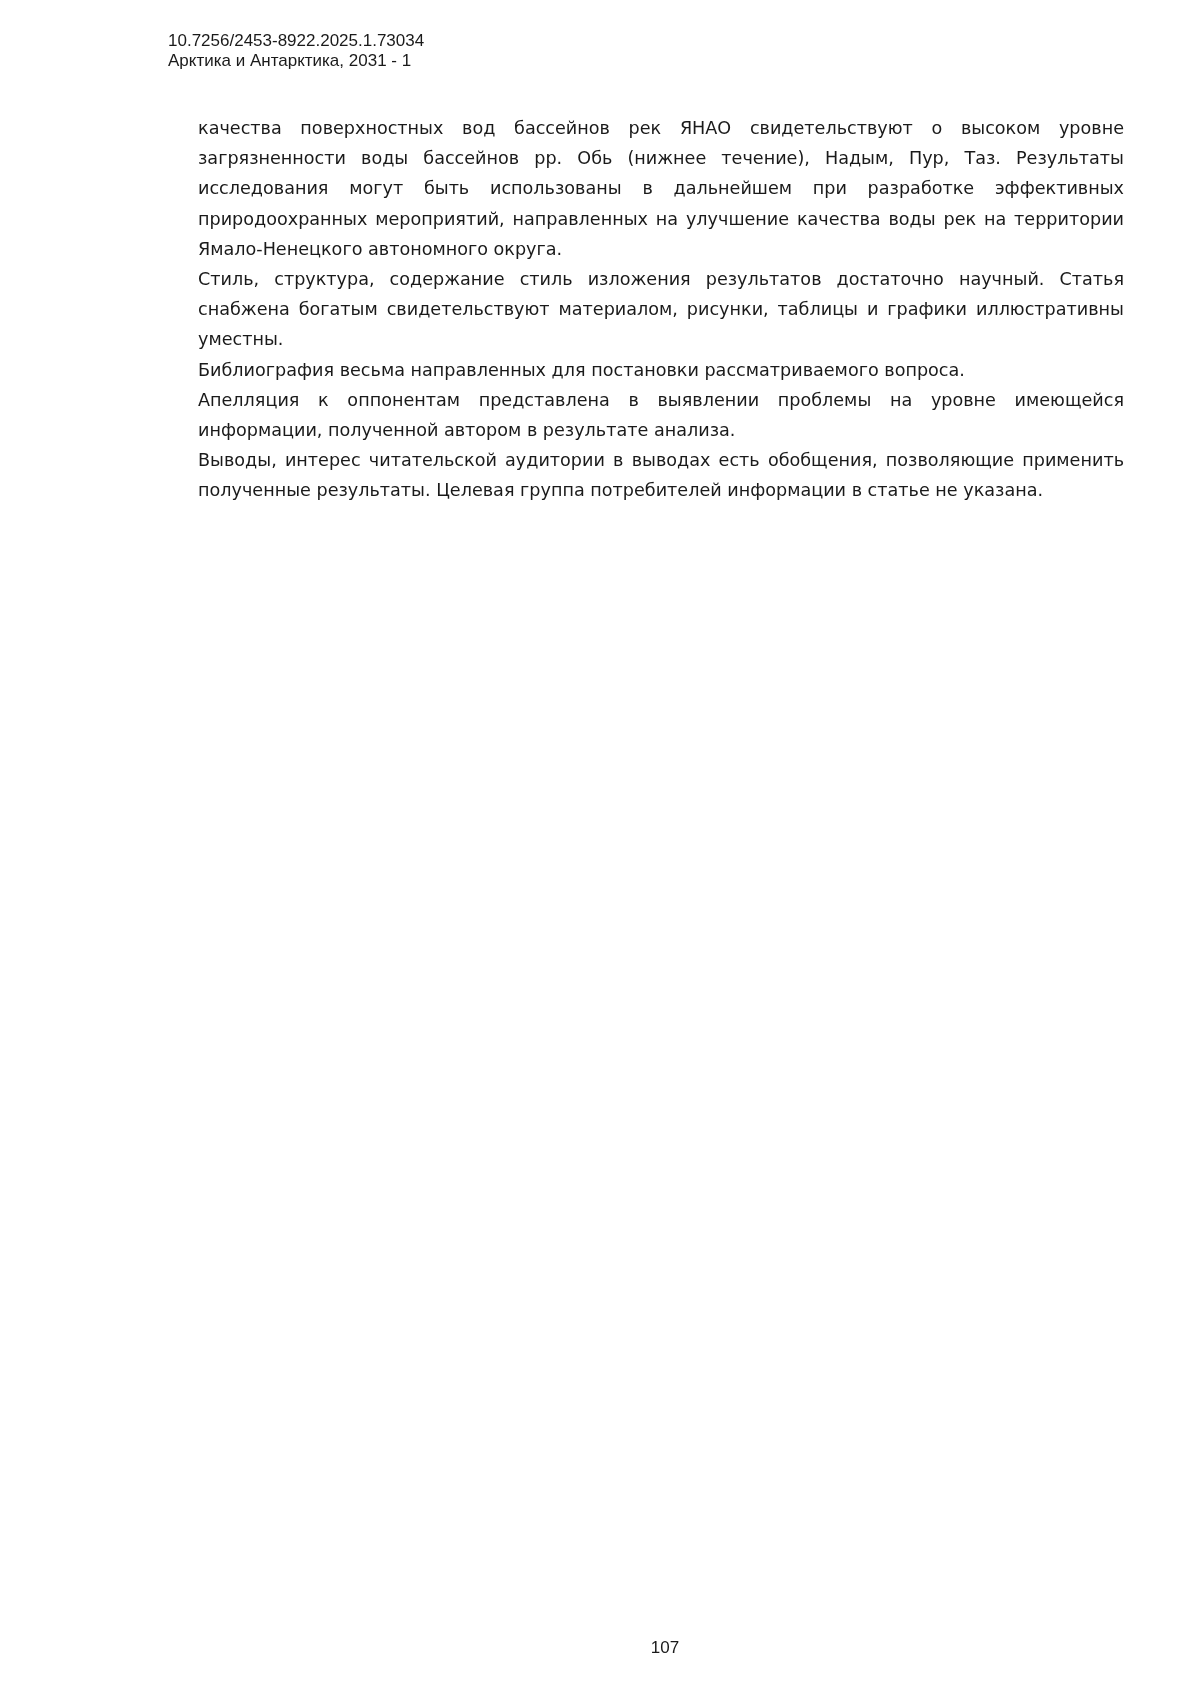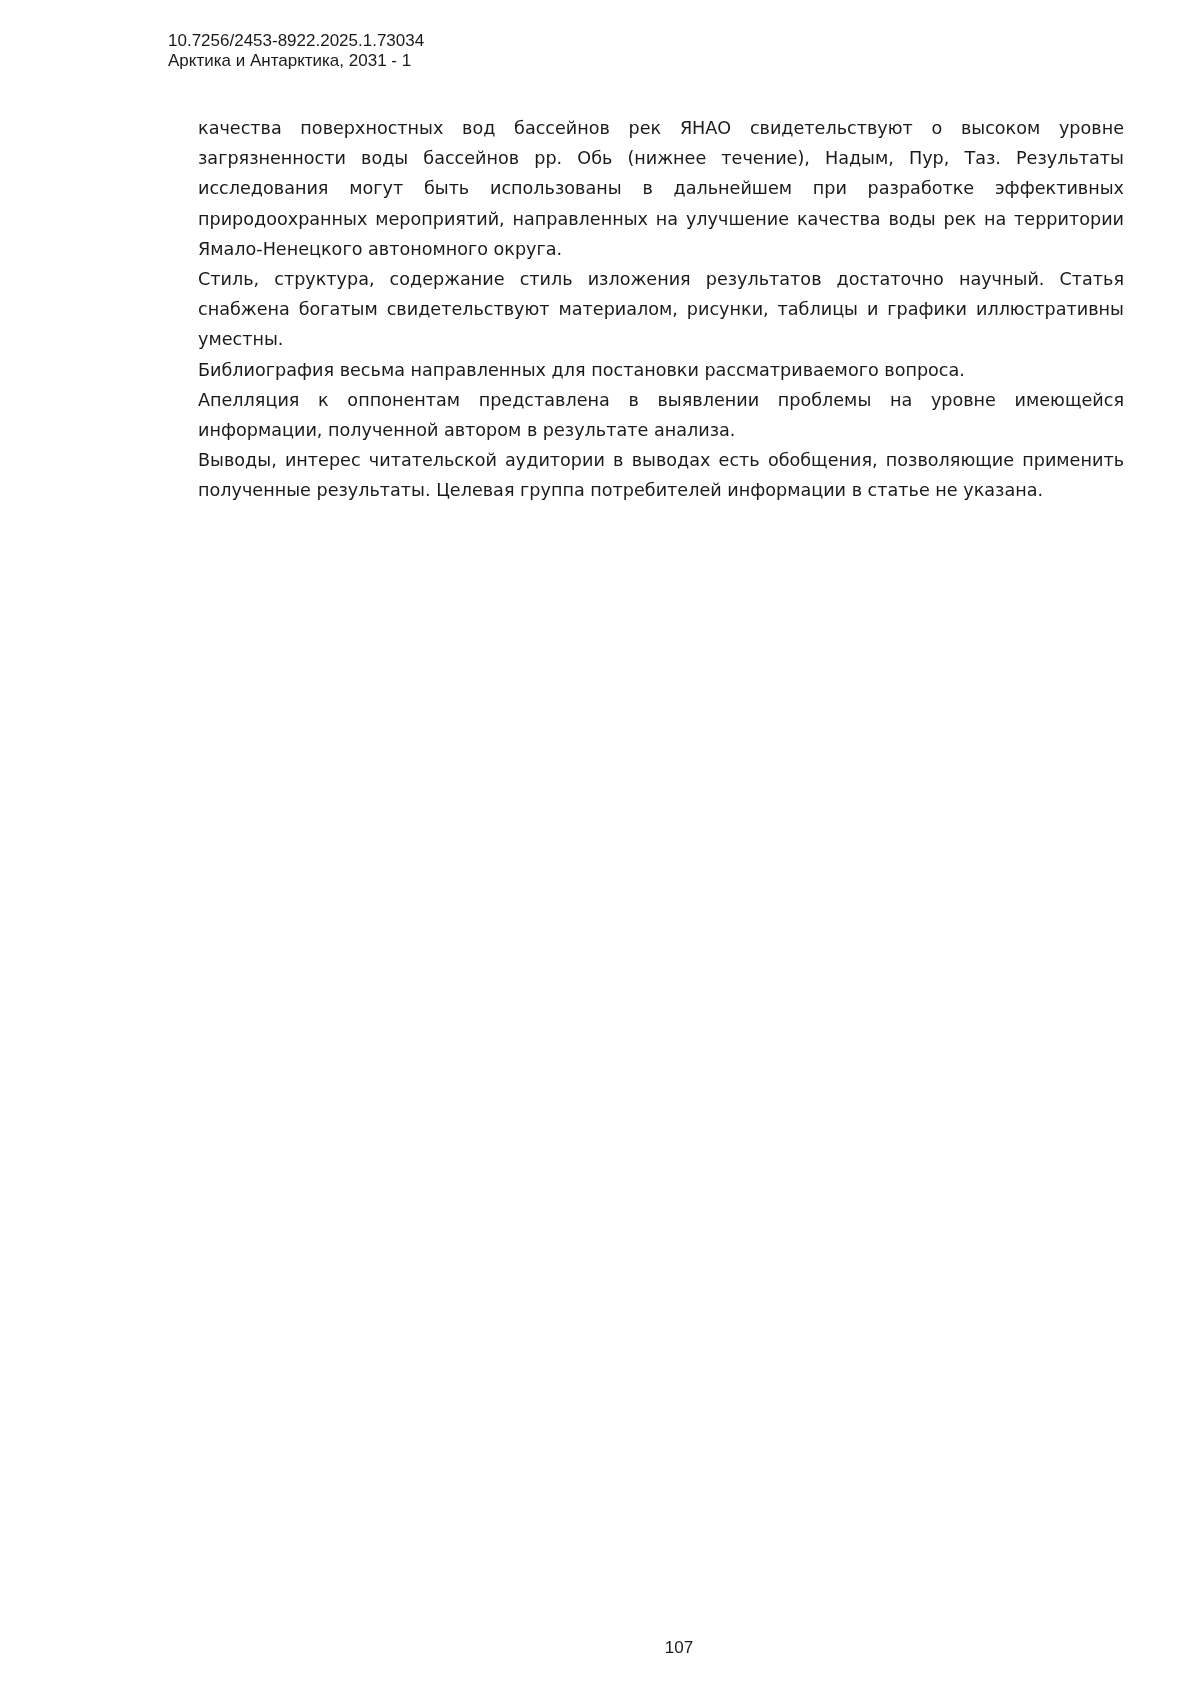--- a/index.html
+++ b/index.html
@@ -42,21 +42,21 @@
     margin-top: 32px;
   }
   .content p {
     margin: 0;
     text-align: justify;
     text-align-last: left;
   }
   .page-footer {
     position: absolute;
     top: 1638px;
-    left: 216px;
+    left: 202px;
     width: 926px;
     text-align: center;
     font-family: "Liberation Sans", sans-serif;
     font-size: 17px;
     color: #1a1a1a;
   }
 </style>
 </head>
 <body>
 

